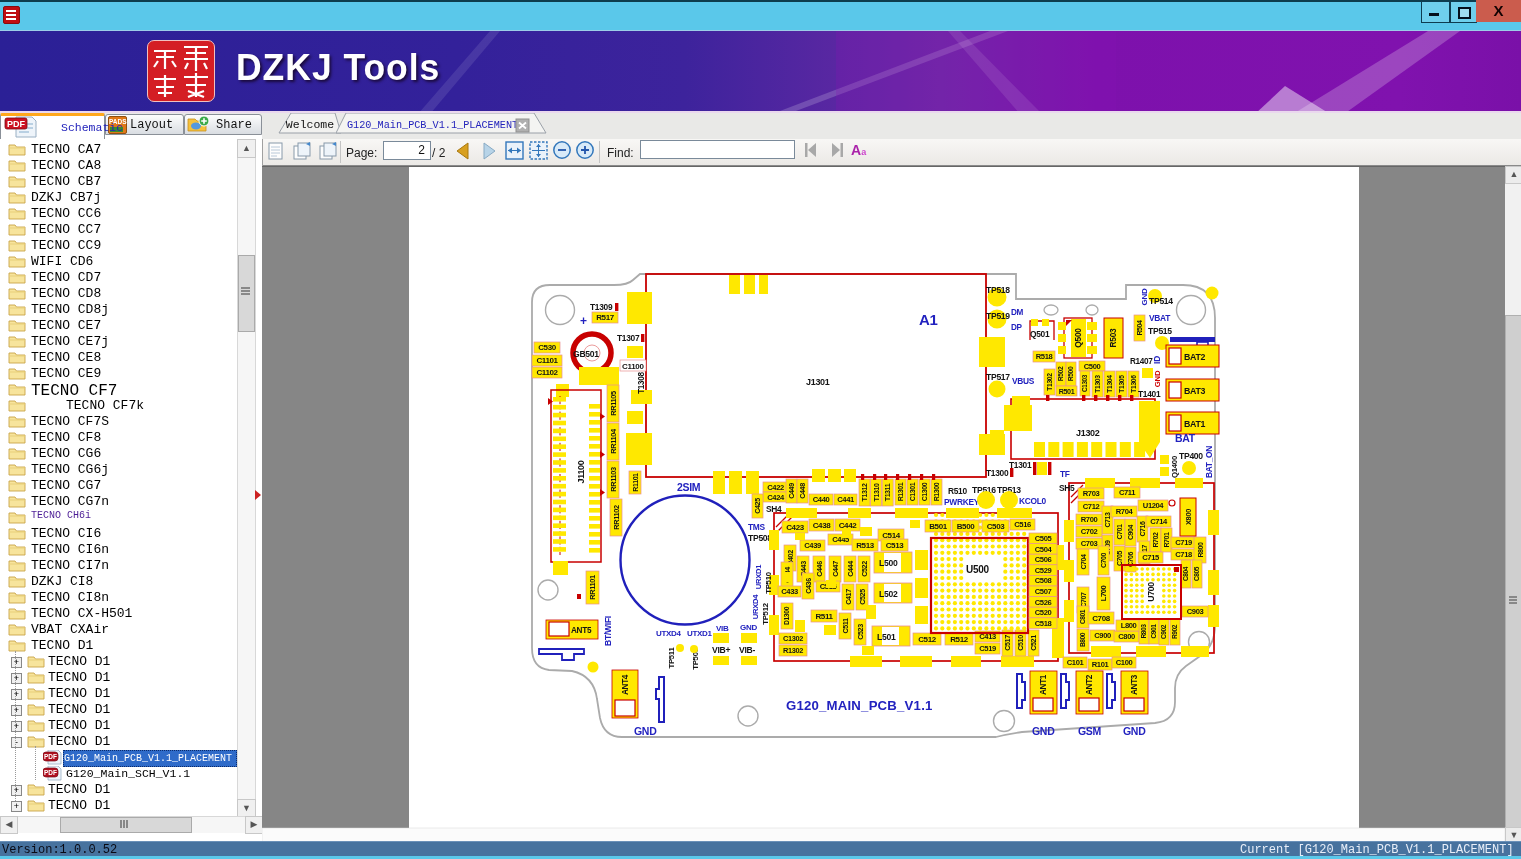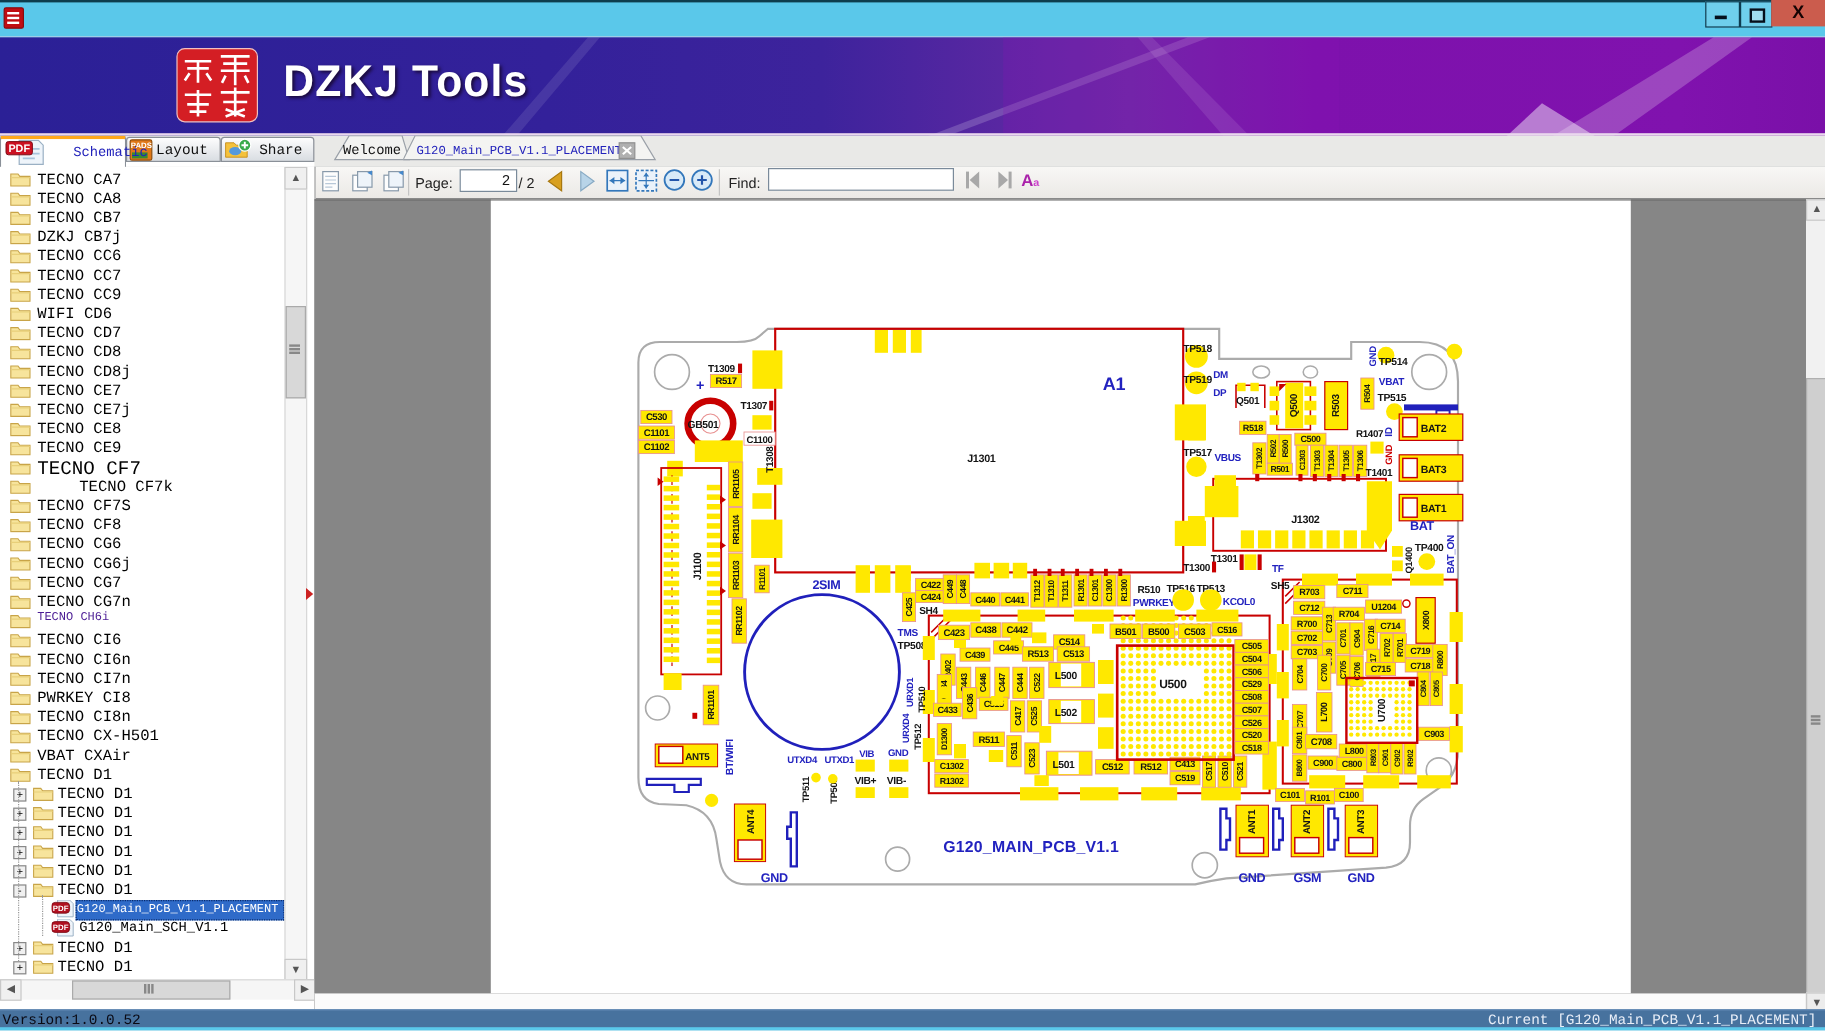--- a/index.html
+++ b/index.html
@@ -333,21 +333,21 @@
 <svg class="abs" style="left:8px;top:419px;" width="18" height="14">
         <path d="M1,3 l6,0 1.5,2 8.5,0 0,8 -16,0 z" fill="#f7e49c" stroke="#c8a448" stroke-width="0.9"></path>
         <path d="M1,6 h16" stroke="#e8cf7a" stroke-width="1"></path>
       </svg>
 <div class="abs mono" style="left:31px;top:419px;font-size:13px;color:#000;white-space:pre;">TECNO CI7n</div>
 
 <svg class="abs" style="left:8px;top:435px;" width="18" height="14">
         <path d="M1,3 l6,0 1.5,2 8.5,0 0,8 -16,0 z" fill="#f7e49c" stroke="#c8a448" stroke-width="0.9"></path>
         <path d="M1,6 h16" stroke="#e8cf7a" stroke-width="1"></path>
       </svg>
-<div class="abs mono" style="left:31px;top:435px;font-size:13px;color:#000;white-space:pre;">PWRKEY CI8</div>
+<div class="abs mono" style="left:31px;top:435px;font-size:13px;color:#000;white-space:pre;">DZKJ CI8</div>
 
 <svg class="abs" style="left:8px;top:451px;" width="18" height="14">
         <path d="M1,3 l6,0 1.5,2 8.5,0 0,8 -16,0 z" fill="#f7e49c" stroke="#c8a448" stroke-width="0.9"></path>
         <path d="M1,6 h16" stroke="#e8cf7a" stroke-width="1"></path>
       </svg>
 <div class="abs mono" style="left:31px;top:451px;font-size:13px;color:#000;white-space:pre;">TECNO CI8n</div>
 
 <svg class="abs" style="left:8px;top:467px;" width="18" height="14">
         <path d="M1,3 l6,0 1.5,2 8.5,0 0,8 -16,0 z" fill="#f7e49c" stroke="#c8a448" stroke-width="0.9"></path>
         <path d="M1,6 h16" stroke="#e8cf7a" stroke-width="1"></path>

